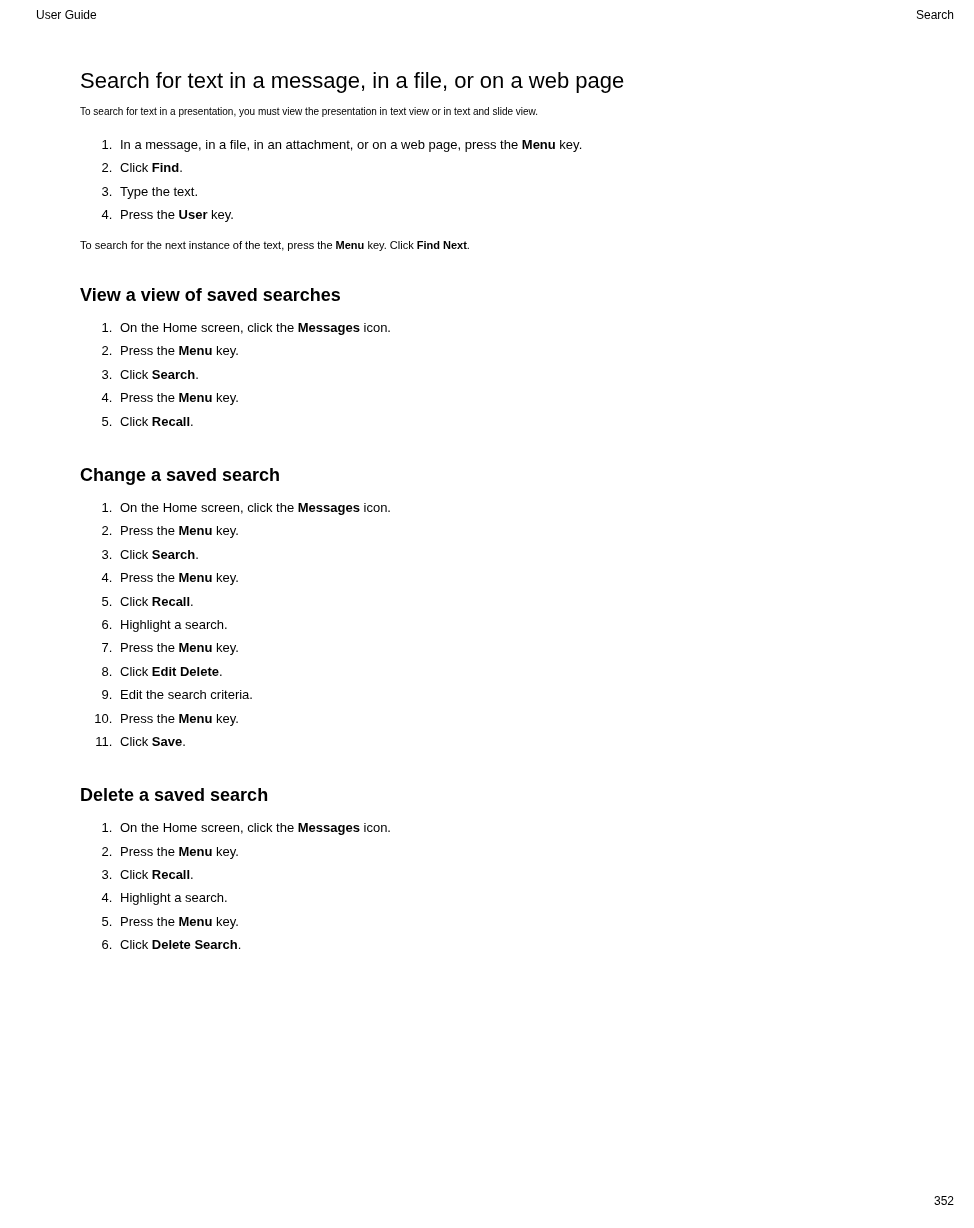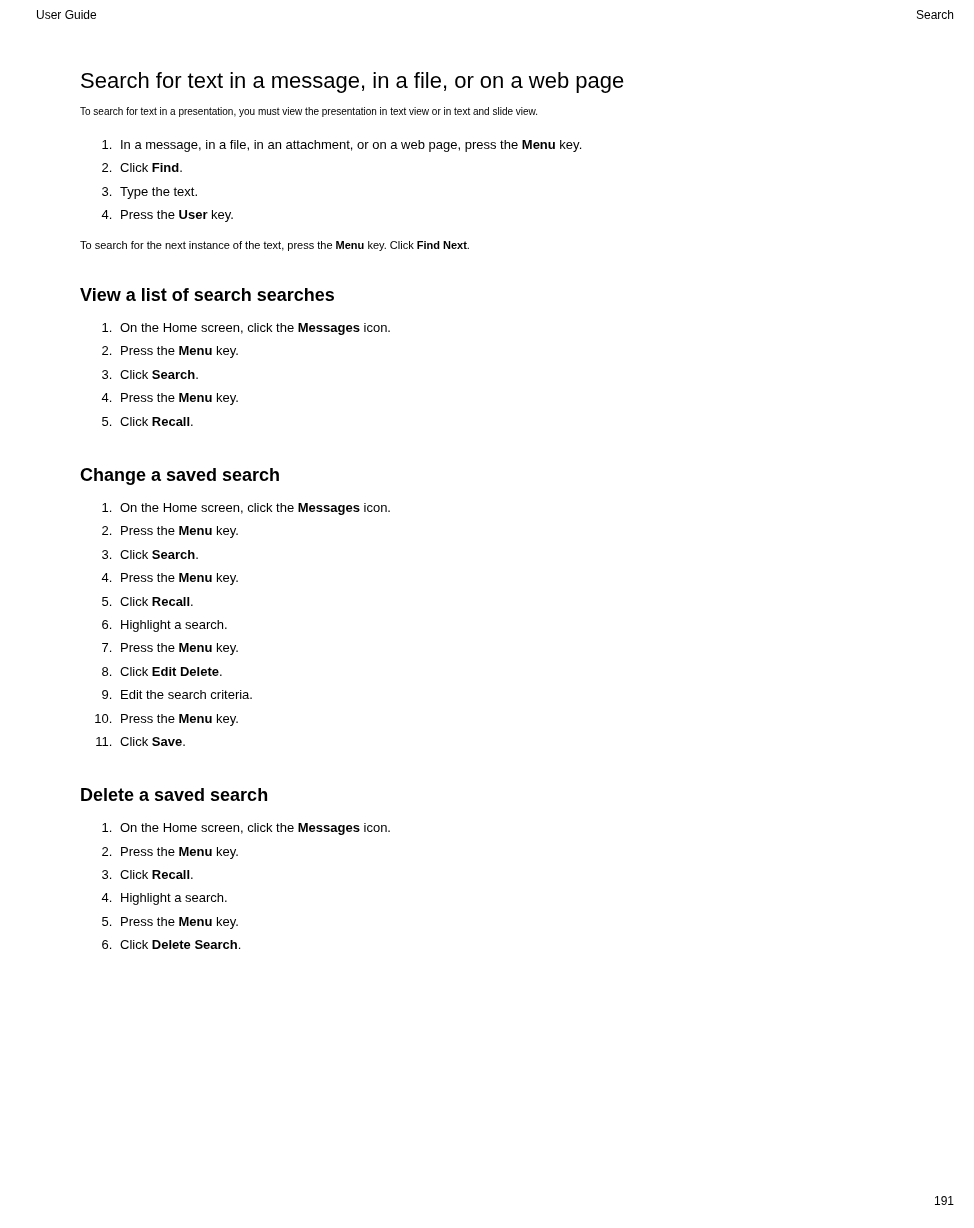--- a/index.html
+++ b/index.html
@@ -109,21 +109,21 @@
     <ol>
       <li>In a message, in a file, in an attachment, or on a web page, press the <span class="bold">Menu</span> key.</li>
       <li>Click <span class="bold">Find</span>.</li>
       <li>Type the text.</li>
       <li>Press the <span class="bold">User</span> key.</li>
     </ol>
     <p class="note-text">To search for the next instance of the text, press the <span class="bold">Menu</span> key. Click <span class="bold">Find Next</span>.</p>
   </div>
 
   <div class="section">
-    <h2>View a list of search searches</h2>
+    <h2>View a view of saved searches</h2>
     <ol>
       <li>On the Home screen, click the <span class="bold">Messages</span> icon.</li>
       <li>Press the <span class="bold">Menu</span> key.</li>
       <li>Click <span class="bold">Search</span>.</li>
       <li>Press the <span class="bold">Menu</span> key.</li>
       <li>Click <span class="bold">Recall</span>.</li>
     </ol>
   </div>
 
   <div class="section">
@@ -151,14 +151,14 @@
       <li>Click <span class="bold">Recall</span>.</li>
       <li>Highlight a search.</li>
       <li>Press the <span class="bold">Menu</span> key.</li>
       <li>Click <span class="bold">Delete Search</span>.</li>
     </ol>
   </div>
 
 </div>
 
 <div class="page-footer">
-  <span>191</span>
+  <span>352</span>
 </div>
 
 </body></html>

